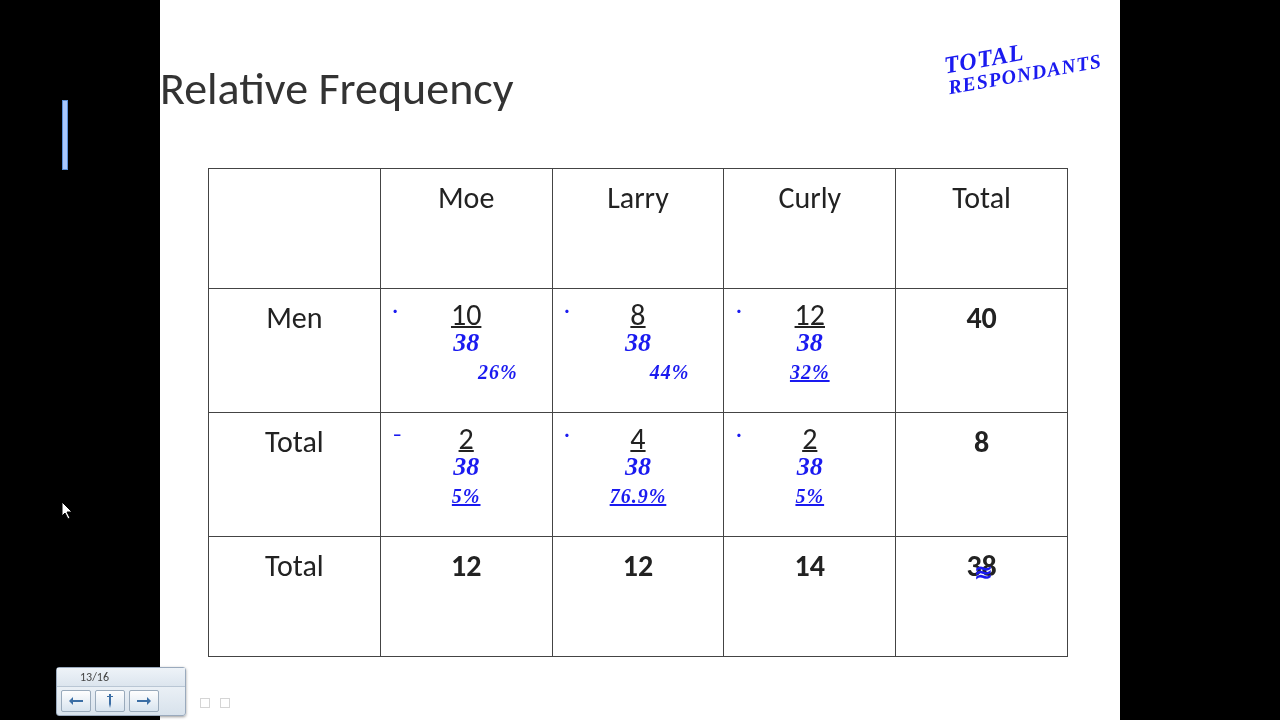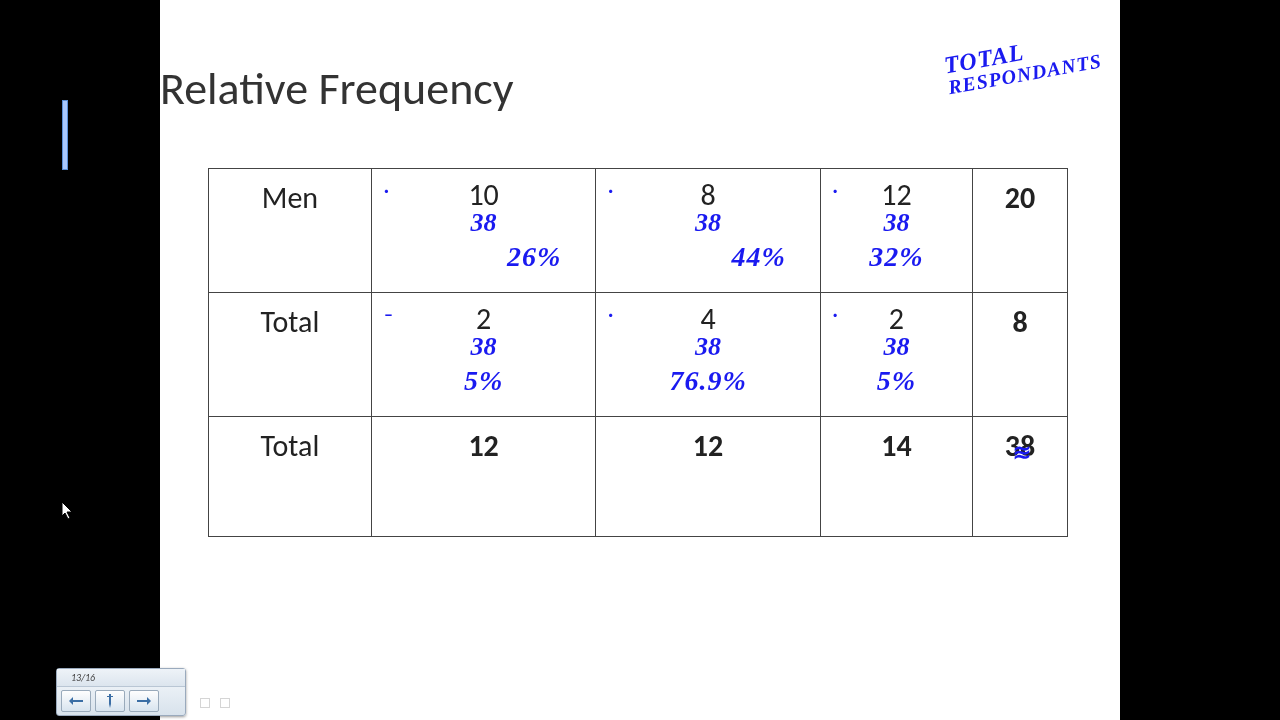--- a/index.html
+++ b/index.html
@@ -63,39 +63,40 @@
   tr.data td { height: 124px; vertical-align: top; margin-top: 8px; }
   tr.total td { height: 120px; vertical-align: top; }
   td .lbl { font-weight: 400; }
   td .bold { font-weight: 700; }
   .col-row { width: 172px; }
   .col-a { width: 172px; }
   .col-b { width: 172px; }
   .col-c { width: 172px; }
   .col-t { width: 172px; }
   .numerator {
+    text-decoration: underline;
     text-decoration-thickness: 1.5px;
   }
   .cell-stack {
     display: flex;
     flex-direction: column;
     align-items: center;
     line-height: 1.05;
   }
   .hw {
     font-family: 'Comic Sans MS', cursive;
     color: #1a1af0;
     font-weight: bold;
     font-size: 26px;
     font-style: italic;
   }
   .hw-denom { font-size: 26px; margin-top: -2px; }
-  .hw-pct { font-size: 28px; margin-top: 6px; letter-spacing: 1px; }
+  .hw-pct { font-size: 20px; margin-top: 6px; letter-spacing: 1px; }
   .hw-pct.shift-r { align-self: flex-end; margin-right: 30px; }
-  .hw-pct.shift-c { align-self: center; }
+  .hw-pct.shift-c { align-self: center; text-decoration: underline; }
   .dash-mark {
     position: absolute;
     top: 10px;
     left: 12px;
     color: #1a1af0;
     font-weight: bold;
     font-size: 18px;
   }
   .underline-grand {
     position: absolute;
@@ -134,26 +135,25 @@
     bottom: 4px;
     width: 130px;
     background: linear-gradient(#f6f9fc, #d8e2ec);
     border: 1px solid #9aaabd;
     border-radius: 3px;
     box-shadow: 0 1px 3px rgba(0,0,0,.4);
     font-size: 11px;
     color: #333;
   }
   .toolbar .count {
-    padding: 2px 14px;
+    padding: 2px 23px;
     border-bottom: 1px solid #b9c6d4;
     background: linear-gradient(#eef3f8,#dce5ee);
-    font-size: 10px;
+    font-size: 12px;
     color: #444;
-    font-style: italic;
   }
   .toolbar .btns {
     display: flex;
     gap: 4px;
     padding: 3px 4px;
   }
   .tbtn {
     width: 30px;
     height: 22px;
     border: 1px solid #9ab;
@@ -193,20 +193,27 @@
 <div class="slide">
   <div class="title">Relative Frequency</div>
 
   <div class="handwriting-note">
     <div>TOTAL</div>
     <div class="l2">RESPONDANTS</div>
   </div>
 
   <table>
     <tbody>
+        <tr class="header">
+      <td class="col-row"></td>
+      <td class="col-a"><span class="lbl">Moe</span></td>
+      <td class="col-b"><span class="lbl">Larry</span></td>
+      <td class="col-c"><span class="lbl">Curly</span></td>
+      <td class="col-t"><span class="lbl">Total</span></td>
+    </tr>
 
     <tr class="data">
       <td><span class="lbl">Men</span></td>
       <td>
         <span class="dash-mark">·</span>
         <div class="cell-stack">
           <span class="numerator">10</span>
           <span class="hw hw-denom">38</span>
           <span class="hw hw-pct shift-r">26%</span>
         </div>
@@ -220,21 +227,21 @@
         </div>
       </td>
       <td>
         <span class="dash-mark">·</span>
         <div class="cell-stack">
           <span class="numerator">12</span>
           <span class="hw hw-denom">38</span>
           <span class="hw hw-pct shift-c">32%</span>
         </div>
       </td>
-      <td><span class="bold">20</span></td>
+      <td><span class="bold">40</span></td>
     </tr>
 
     <tr class="data">
       <td><span class="lbl">Total</span></td>
       <td>
         <span class="dash-mark">–</span>
         <div class="cell-stack">
           <span class="numerator">2</span>
           <span class="hw hw-denom">38</span>
           <span class="hw hw-pct shift-c">5%</span>

